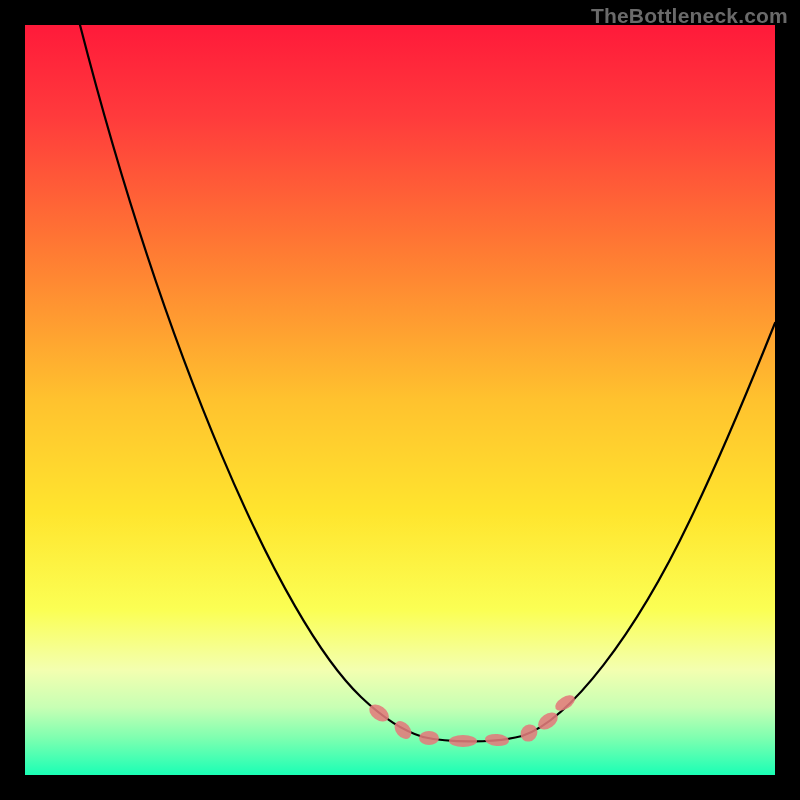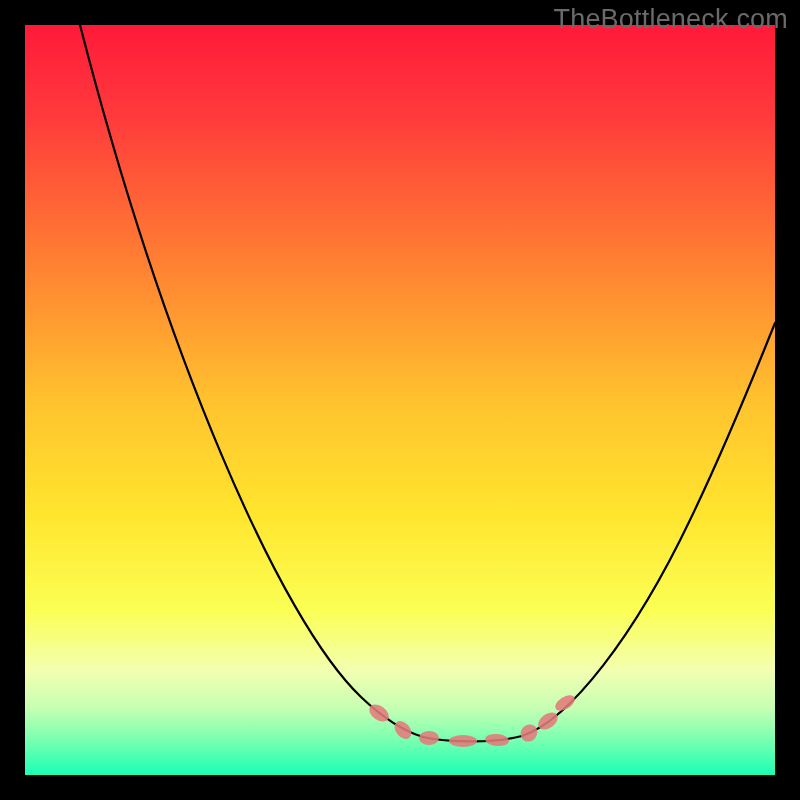--- a/index.html
+++ b/index.html
@@ -27,22 +27,22 @@
   .plot svg {
     display: block;
     width: 750px;
     height: 750px;
   }
   .watermark {
     position: absolute;
     top: 4px;
     right: 12px;
     color: #6a6a6a;
-    font-size: 27px;
-    font-weight: 400;
+    font-size: 21px;
+    font-weight: 700;
     letter-spacing: 0.2px;
     user-select: none;
   }
 </style>
 </head>
 <body>
 
 <div class="frame">
 
   <div class="plot">

